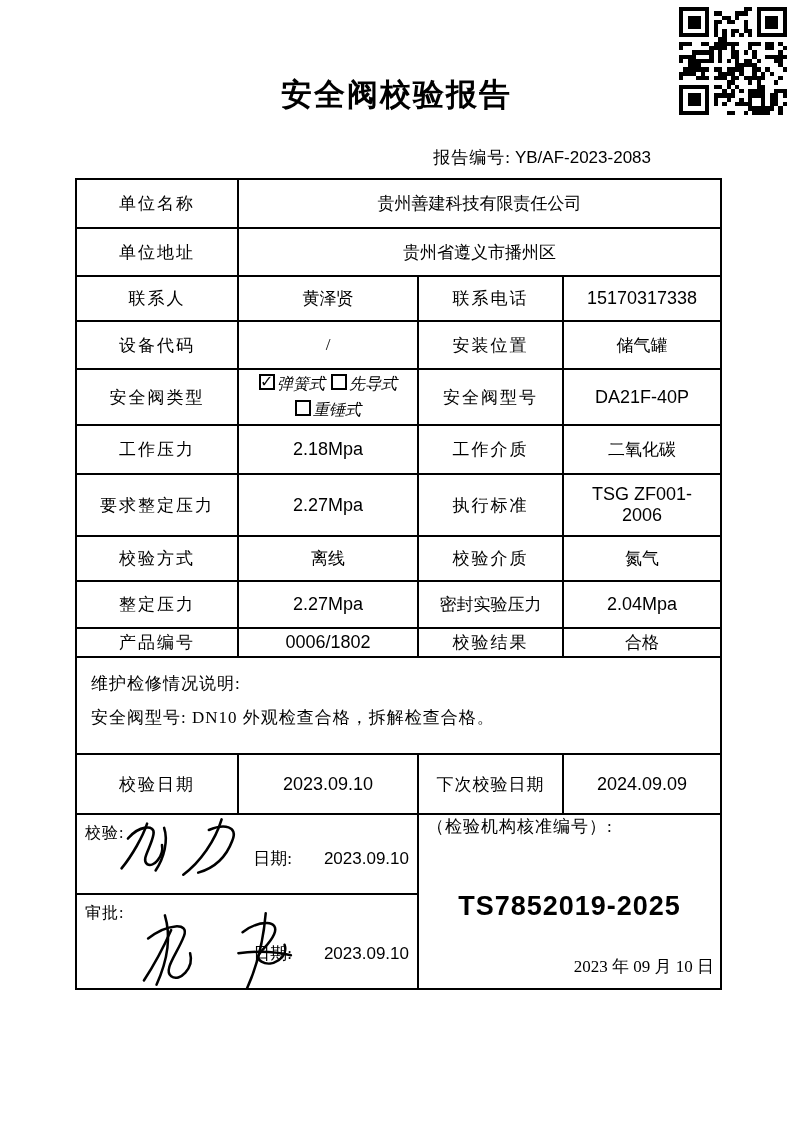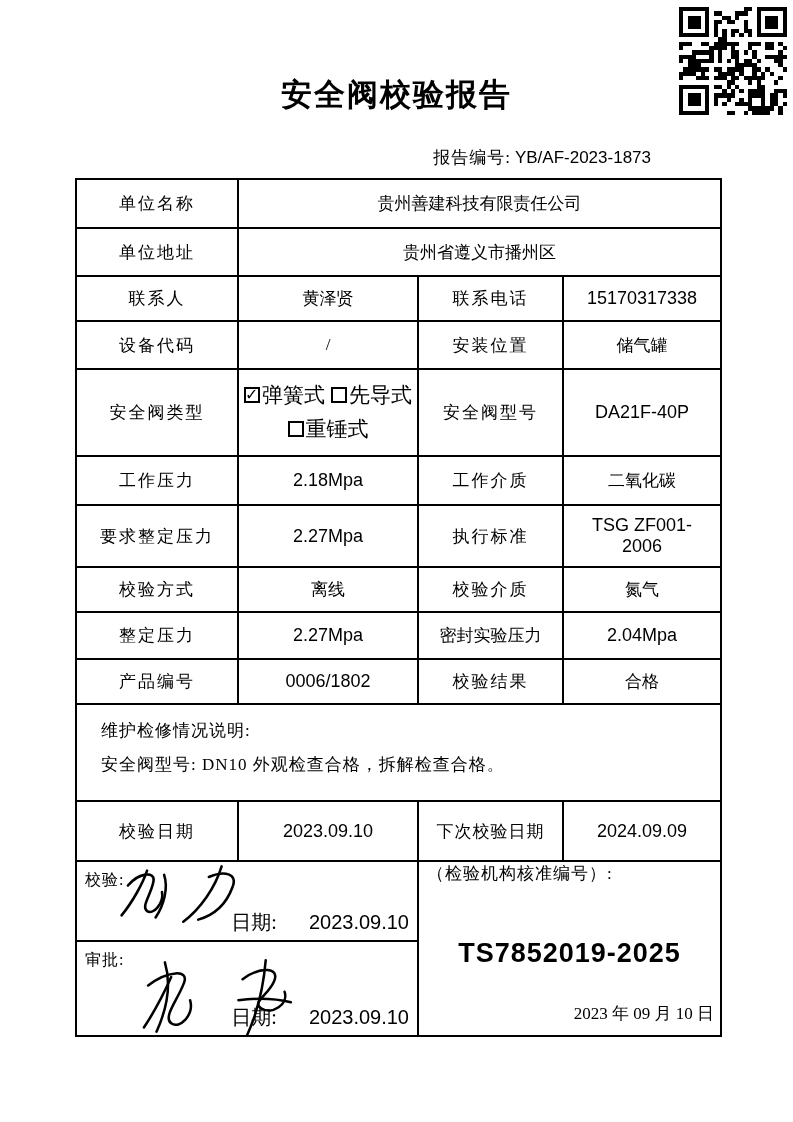--- a/index.html
+++ b/index.html
@@ -28,38 +28,38 @@
     border-collapse:collapse;table-layout:fixed;
   }
   td{
     border:2px solid #000;
     text-align:center;vertical-align:middle;
     font-size:17px;padding:0 10px;overflow:hidden;
   }
   td.label{letter-spacing:2px;}
   td.val{font-size:18px;}
 
-  .type-cell{font-size:21px;line-height:1.6;letter-spacing:0;padding:9px 0;}
+  .type-cell{font-size:16px;line-height:1.6;letter-spacing:0;padding:0 0;font-style:italic;}
   .cbx{
     display:inline-block;width:12px;height:12px;border:2px solid #000;
     margin-right:2px;vertical-align:-1px;position:relative;
   }
   .cbx.checked::after{
     content:"✓";position:absolute;left:-1px;top:-7px;
     font-size:16px;font-weight:bold;font-family:"DejaVu Sans",sans-serif;
   }
   .cbx-opt{white-space:nowrap;margin:0 3px;}
 
-  .maint-cell{text-align:left;vertical-align:top;padding:14px 24px;}
+  .maint-cell{text-align:left;vertical-align:top;padding:14px 14px;}
   .maint-line1{font-size:17px;letter-spacing:1px;}
   .maint-line2{margin-top:11px;font-size:17px;letter-spacing:1px;}
 
   .sig-cell{position:relative;text-align:left;vertical-align:top;padding:8px 8px;}
   .sig-label{font-size:16px;letter-spacing:1px;}
-  .sig-date{position:absolute;right:8px;bottom:4px;font-size:20px;white-space:nowrap;}
+  .sig-date{position:absolute;right:8px;bottom:23px;font-size:17px;white-space:nowrap;}
   .sig-svg{position:absolute;}
   .sig-svg path{fill:none;stroke:#000;stroke-width:2.4;stroke-linecap:round;stroke-linejoin:round;}
   #sig-cal{left:38px;top:-2px;width:160px;height:66px;}
   #sig-app{left:58px;top:12px;width:190px;height:84px;}
 
   .cert-cell{position:relative;text-align:left;vertical-align:top;padding:0 8px;}
   .cert-label{font-size:17px;letter-spacing:1px;}
   .cert-number{
     position:absolute;top:76px;left:0;width:100%;text-align:center;
     font-family:"Liberation Sans","DejaVu Sans",sans-serif;
@@ -385,21 +385,21 @@
         <rect x="17" y="24" width="1" height="1"></rect>
         <rect x="18" y="24" width="1" height="1"></rect>
         <rect x="19" y="24" width="1" height="1"></rect>
         <rect x="20" y="24" width="1" height="1"></rect>
         <rect x="23" y="24" width="1" height="1"></rect>
       </svg></div>
 
   <div class="title">安全阀校验报告</div>
 
   <div class="report-no">
-    <span>报告编号:</span><span class="val">YB/AF-2023-1873</span>
+    <span>报告编号:</span><span class="val">YB/AF-2023-2083</span>
   </div>
 
   <table class="report">
     <colgroup>
         <col style="width:162px">
         <col style="width:180px">
         <col style="width:145px">
         <col style="width:158px">
       </colgroup>
 
@@ -459,21 +459,21 @@
       <td>氮气</td>
     </tr>
 
     <tr style="height:47px">
       <td class="label">整定压力</td>
       <td class="val">2.27Mpa</td>
       <td class="label" style="letter-spacing:0">密封实验压力</td>
       <td class="val">2.04Mpa</td>
     </tr>
 
-    <tr style="height:45px">
+    <tr style="height:29px">
       <td class="label">产品编号</td>
       <td class="val">0006/1802</td>
       <td class="label">校验结果</td>
       <td>合格</td>
     </tr>
 
     <tr style="height:97px">
       <td colspan="4" class="maint-cell">
         <div class="maint-line1">维护检修情况说明:</div>
         <div class="maint-line2">安全阀型号: DN10 外观检查合格，拆解检查合格。</div>

